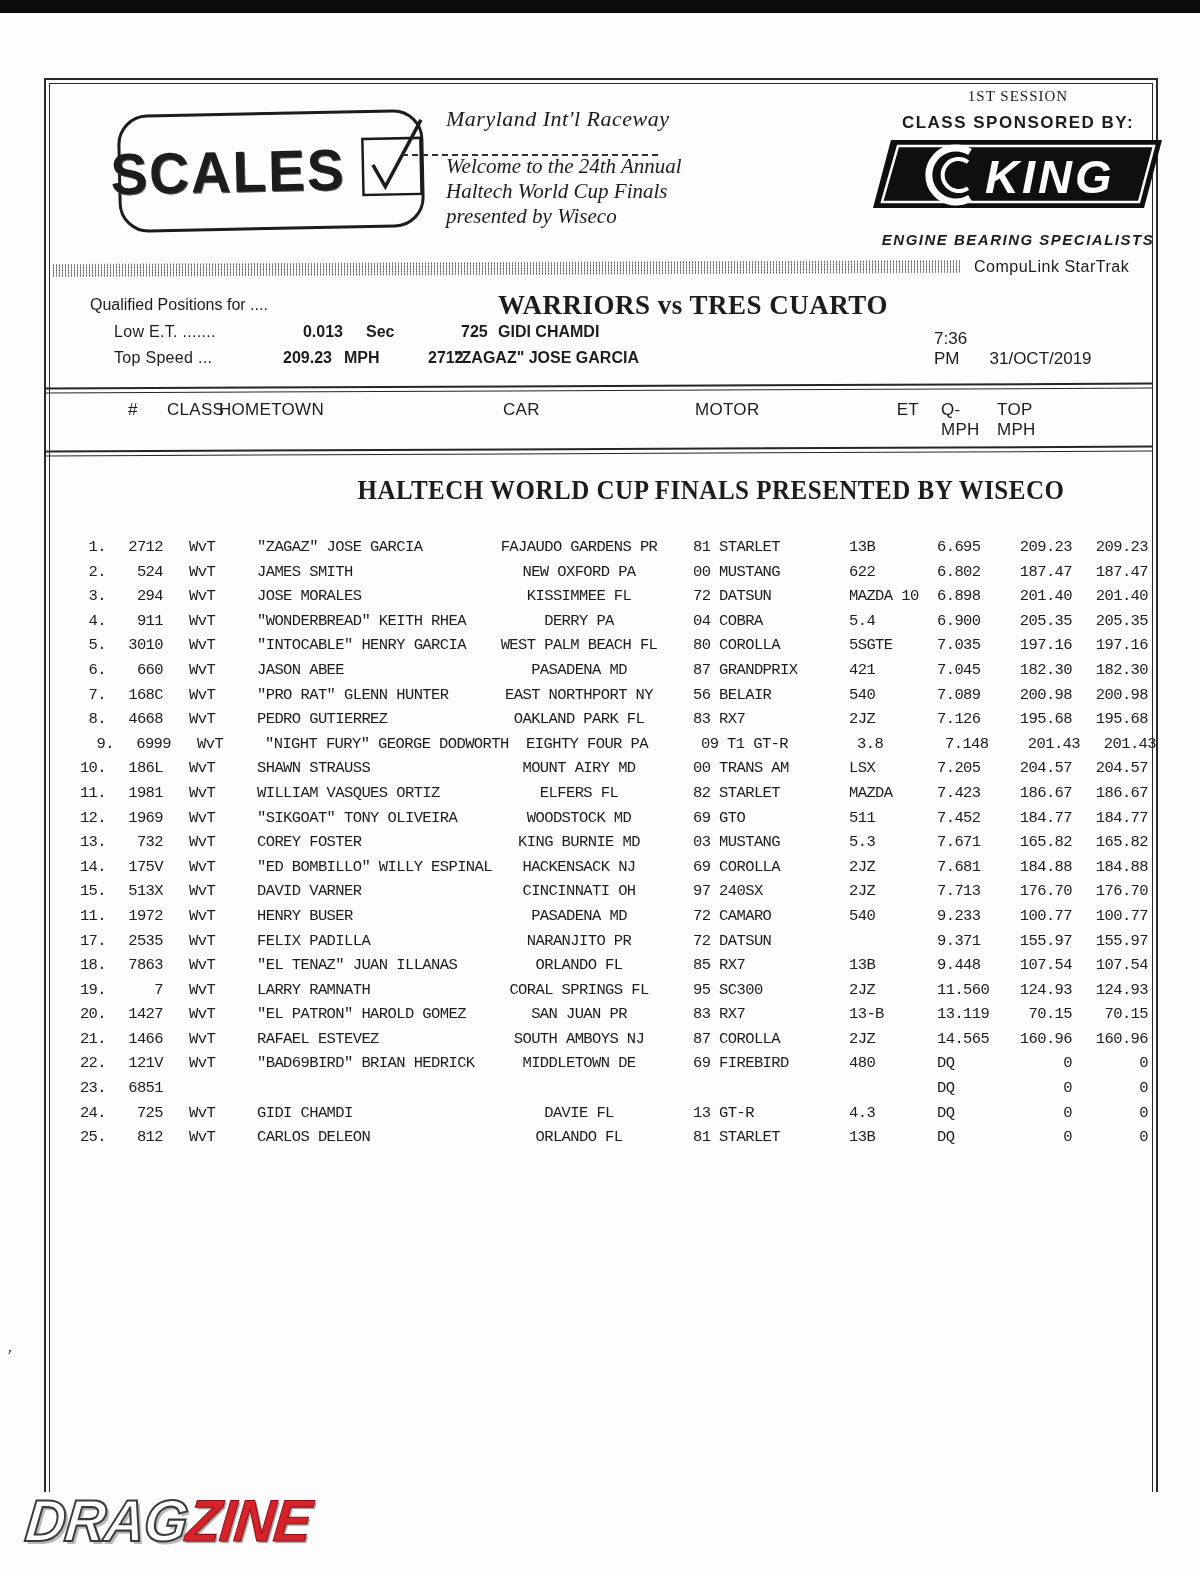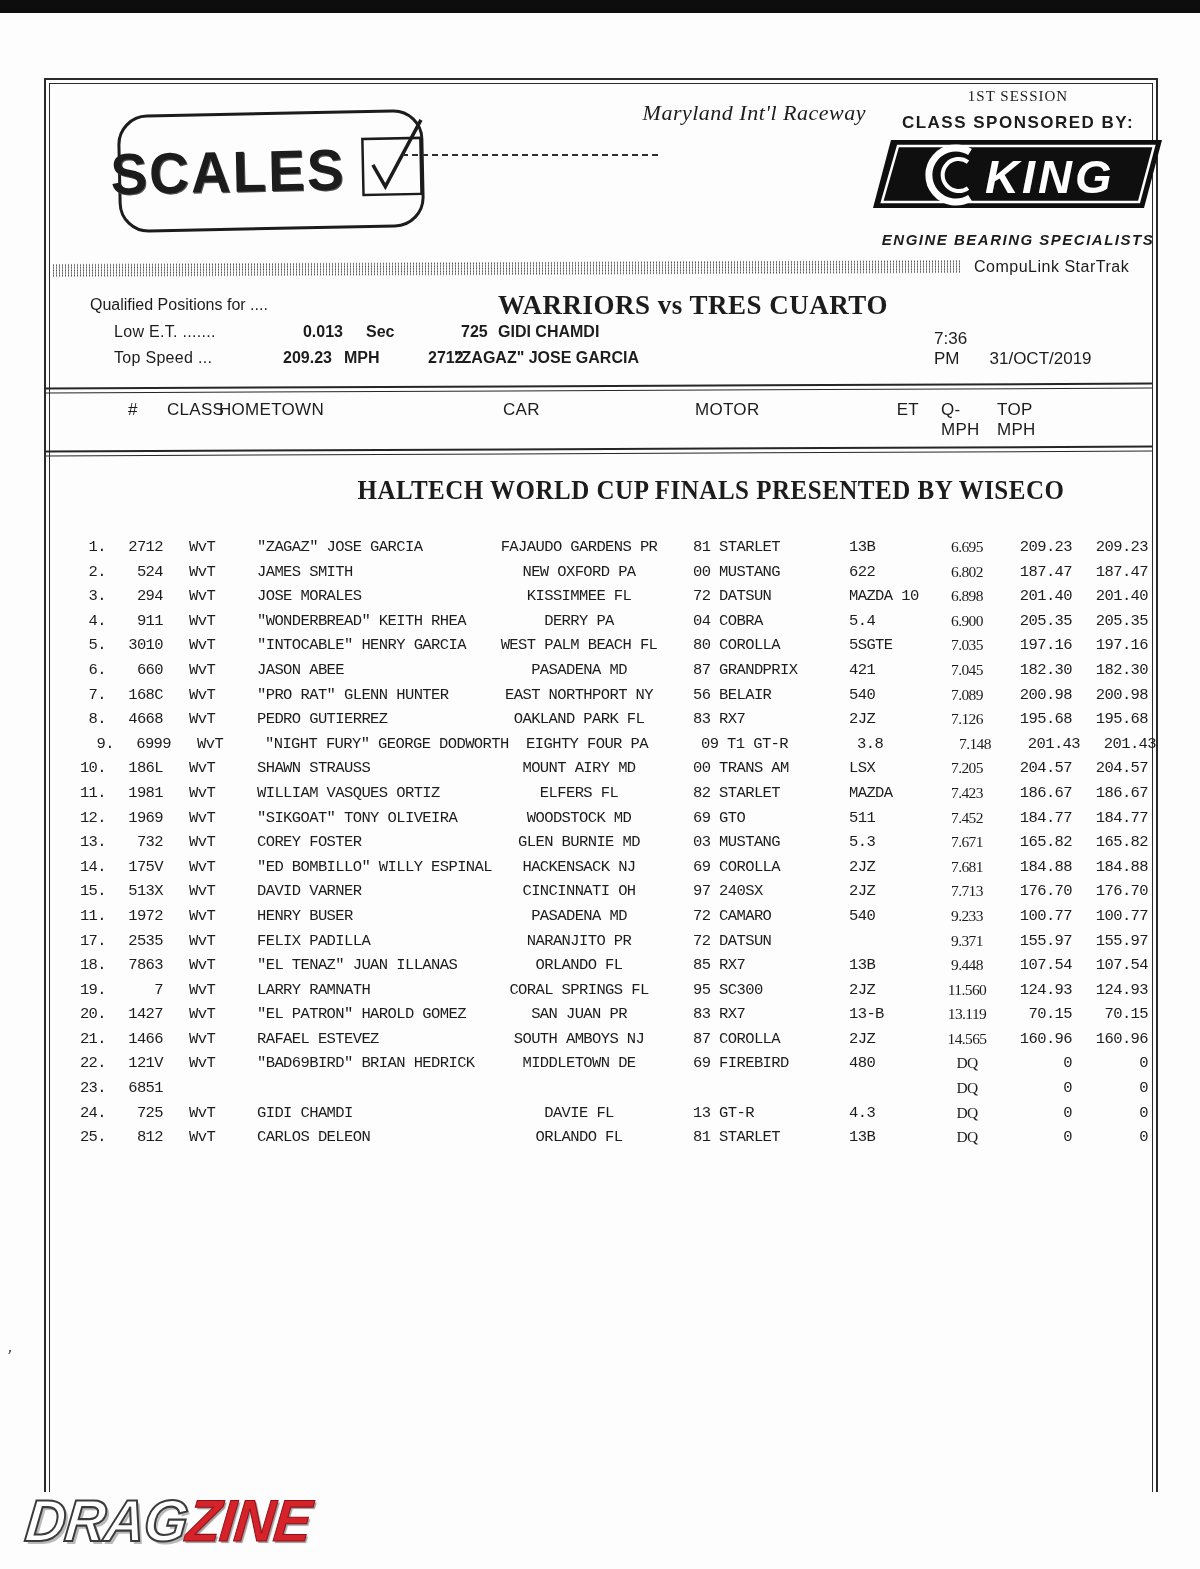--- a/index.html
+++ b/index.html
@@ -17,21 +17,21 @@
   .stamp{position:absolute;left:72px;top:32px;width:300px;height:112px;
          border:3px solid #1c1c1c;border-radius:30px;display:flex;align-items:center;
          justify-content:center;gap:14px;transform:rotate(-1.2deg);}
   .stamp-text{font-size:55px;font-weight:bold;letter-spacing:2px;transform:scaleY(1.05);
               font-family:"Liberation Sans",sans-serif;
               text-shadow:1px 1px 0 #555;}
   .stamp-check{margin-top:-16px;}
 
   .dash-line{position:absolute;left:356px;top:74px;width:256px;border-top:2.5px dashed #2e2e2e;}
 
-  .center-head{position:absolute;left:400px;top:20px;width:420px;text-align:right;
+  .center-head{position:absolute;left:400px;top:26px;width:420px;text-align:left;
                font-family:"Liberation Serif",serif;font-style:italic;}
   .track-name{font-size:22px;letter-spacing:0.5px;}
   .welcome{margin-top:22px;font-size:21px;line-height:25px;}
 
   .sponsor{position:absolute;left:792px;top:8px;width:360px;text-align:center;}
   .session{font-size:15px;letter-spacing:1px;font-family:"Liberation Serif",serif;}
   .sponsor-label{margin-top:8px;font-size:17px;font-weight:bold;letter-spacing:1.5px;}
   .king-logo{margin-top:6px;}
   .sponsor-tagline{margin-top:18px;font-size:15px;font-style:italic;font-weight:bold;
                    letter-spacing:1.5px;}
@@ -85,21 +85,21 @@
   .trow{height:24.6px;line-height:24.6px;white-space:nowrap;}
   .trow.row-shift{transform:translateX(8px);}
   .c{overflow:visible;}
   .c.pos{text-align:right;}
   .c.num{text-align:right;}
   .c.cls{padding-left:26px;}
   .c.driver{padding-left:22px;}
   .c.home{padding-left:2px;text-align:center;}
   .c.car{padding-left:16px;}
   .c.motor{padding-left:12px;}
-  .c.et{text-align:center;font-family:Liberation Serif, serif;}
+  .c.et{text-align:left;}
   .c.qmph{text-align:right;}
   .c.top{text-align:right;}
 
   
   .dragzine{position:absolute;left:26px;top:1488px;font-family:"Liberation Sans",sans-serif;
             font-style:italic;font-weight:bold;font-size:56px;letter-spacing:-1px;
             transform:skewX(-6deg) scaleY(1.05);white-space:nowrap;}
   .dz-drag{color:#ffffff;-webkit-text-stroke:2px #3b3b3b;
            text-shadow:3px 3px 0 #b9b9b9,1px 1px 0 #777;}
   .dz-zine{color:#d6222a;-webkit-text-stroke:1px #8e1014;
@@ -123,20 +123,25 @@
           <rect x="3" y="20" width="58" height="56" fill="none" stroke="#1c1c1c" stroke-width="2.5"></rect>
           <path d="M 13 46 L 25 68 L 62 2" fill="none" stroke="#1c1c1c" stroke-width="3.5"></path>
         </svg>
       </span>
     </div>
 
     <div class="dash-line"></div>
 
     <div class="center-head">
       <div class="track-name">Maryland Int'l Raceway</div>
+      <div class="welcome">
+        <div>Welcome to the 24th Annual</div>
+        <div>Haltech World Cup Finals</div>
+        <div>presented by Wiseco</div>
+      </div>
     </div>
 
     <div class="sponsor">
       <div class="session">1ST SESSION</div>
       <div class="sponsor-label">CLASS SPONSORED BY:</div>
       <div class="king-logo">
         <svg width="290" height="70" viewBox="0 0 290 70">
           <polygon points="18,1 289,1 271,69 0,69" fill="#0f0f0f"></polygon>
           <polygon points="25,7 281,7 266,63 9,63" fill="none" stroke="#ffffff" stroke-width="2.5"></polygon>
           <path d="M 97 13 A 27 27 0 1 0 97 59" fill="none" stroke="#ffffff" stroke-width="7"></path>
@@ -334,21 +339,21 @@
     <span class="c motor">511</span>
     <span class="c et">7.452</span>
     <span class="c qmph">184.77</span>
     <span class="c top">184.77</span>
   </div>
         <div class="trow grid">
     <span class="c pos">13.</span>
     <span class="c num">732</span>
     <span class="c cls">WvT</span>
     <span class="c driver">COREY FOSTER</span>
-    <span class="c home">GLEN BURNIE MD</span>
+    <span class="c home">KING BURNIE MD</span>
     <span class="c car">03 MUSTANG</span>
     <span class="c motor">5.3</span>
     <span class="c et">7.671</span>
     <span class="c qmph">165.82</span>
     <span class="c top">165.82</span>
   </div>
         <div class="trow grid">
     <span class="c pos">14.</span>
     <span class="c num">175V</span>
     <span class="c cls">WvT</span>

